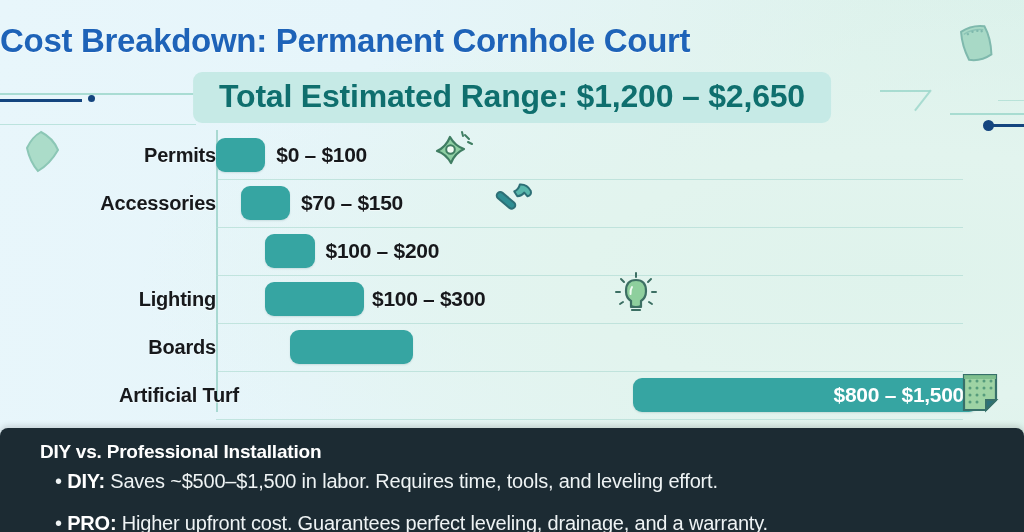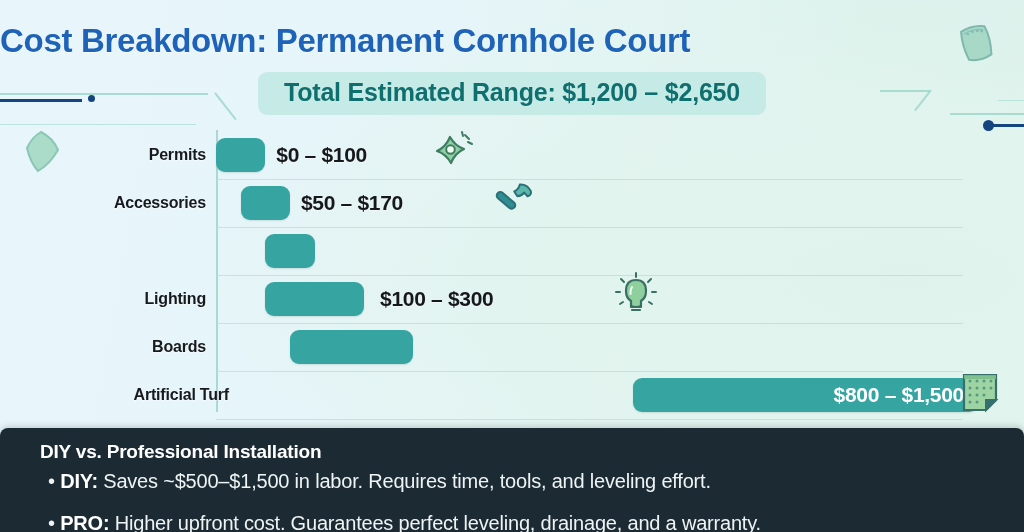--- a/index.html
+++ b/index.html
@@ -28,33 +28,33 @@
     position:absolute;left:0;right:0;top:22px;text-align:left;
     font-size:33px;font-weight:bold;letter-spacing:-.3px;
     color:#1e63b8;
     text-shadow:0 1px 0 rgba(255,255,255,.65);
     white-space:nowrap;
   }
   #subtitle-pill{
     position:absolute;left:50%;transform:translateX(-50%);top:72px;
     background:#c6eae6;border-radius:9px;
     padding:6px 26px 8px 26px;
-    font-size:25px;font-weight:bold;color:#0f6f6e;letter-spacing:-.2px;
+    font-size:32px;font-weight:bold;color:#0f6f6e;letter-spacing:-.2px;
     white-space:nowrap;
   }
 
   
   #chart{position:absolute;left:0;top:126px;width:1024px;height:290px;}
   #axis{position:absolute;left:216px;top:4px;width:1.5px;height:282px;background:#a9d9d2;}
   .gridline{position:absolute;left:216px;height:1px;background:#b4ddd6;opacity:.75;}
   .row{position:absolute;left:0;width:1024px;height:48px;}
   .cat-label{
-    position:absolute;left:4px;width:202px;text-align:right;
+    position:absolute;left:14px;width:202px;text-align:right;
     top:50%;transform:translateY(-50%);
-    font-size:16px;font-weight:bold;color:#17191c;letter-spacing:-.2px;
+    font-size:20px;font-weight:bold;color:#17191c;letter-spacing:-.2px;
     text-shadow:0 1px 0 rgba(255,255,255,.5);
     white-space:nowrap;
   }
   .bar{
     position:absolute;top:50%;transform:translateY(-50%);
     height:34px;border-radius:9px;
     background:#36a5a2;
     box-shadow:0 1px 2px rgba(0,60,70,.13);
   }
   .val{
@@ -68,21 +68,21 @@
   #footer{
     position:absolute;left:0;bottom:0;width:1024px;height:104px;
     background:#1c2b33;border-radius:8px 8px 0 0;
     box-shadow:0 -2px 6px rgba(0,0,0,.16);
   }
   #footer-title{
     position:absolute;left:40px;top:13px;
     font-size:19px;font-weight:bold;color:#ffffff;letter-spacing:-.2px;
   }
   .foot-line{
-    position:absolute;left:48px;font-size:20px;color:#eef3f4;letter-spacing:-.2px;
+    position:absolute;left:55px;font-size:20px;color:#eef3f4;letter-spacing:-.2px;
     white-space:nowrap;
   }
   .foot-line b{color:#ffffff;font-weight:bold;}
   #foot1{top:42px;} #foot2{top:72px;margin-top:12px;}
 
   
   .icon{position:absolute;}
 </style>
 </head>
 <body>
@@ -140,29 +140,30 @@
       </div>
     <div id="rows">
         <div class="row" style="top: 5px;">
           <div class="cat-label">Permits</div>
           <div class="bar" style="left: 216px; width: 49.2667px;"></div>
           <div class="val" style="left: 276.267px;">$0 – $100</div>
         </div>
         <div class="row" style="top: 53px;">
           <div class="cat-label">Accessories</div>
           <div class="bar" style="left: 240.633px; width: 49.2667px;"></div>
-          <div class="val" style="left: 300.9px;">$50 – $170</div>
+          <div class="val" style="left: 300.9px;">$70 – $150</div>
         </div>
         <div class="row" style="top: 101px;">
           <div class="bar" style="left: 265.267px; width: 49.2667px;"></div>
+          <div class="val" style="left: 325.533px;">$100 – $200</div>
         </div>
         <div class="row" style="top: 149px;">
           <div class="cat-label">Lighting</div>
           <div class="bar" style="left: 265.267px; width: 98.5333px;"></div>
-          <div class="val" style="left: 380px;">$100 – $300</div>
+          <div class="val" style="left: 372px;">$100 – $300</div>
         </div>
         <div class="row" style="top: 197px;">
           <div class="cat-label">Boards</div>
           <div class="bar" style="left: 289.9px; width: 123.167px;"></div>
         </div>
         <div class="row" style="top: 245px; margin-left: 23px;">
           <div class="cat-label">Artificial Turf</div>
           <div class="bar" style="left: 610.133px; width: 344.867px;"></div>
           <div class="val inside" style="left: auto; right: 83px;">$800 – $1,500</div>
         </div>

